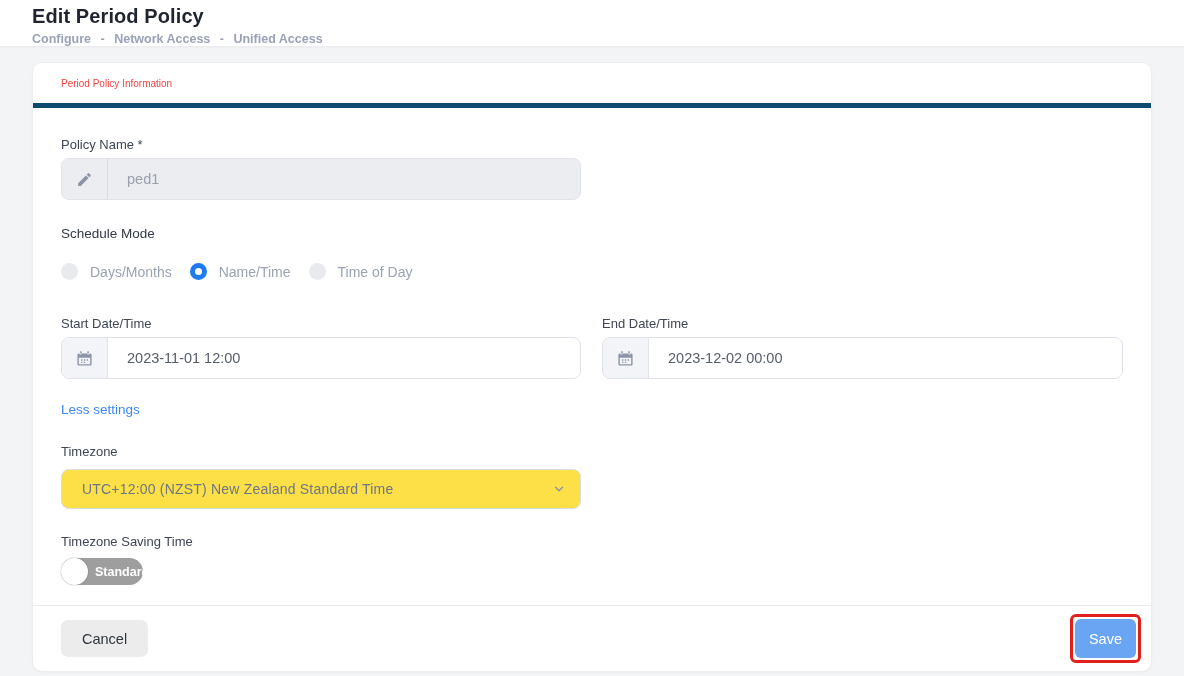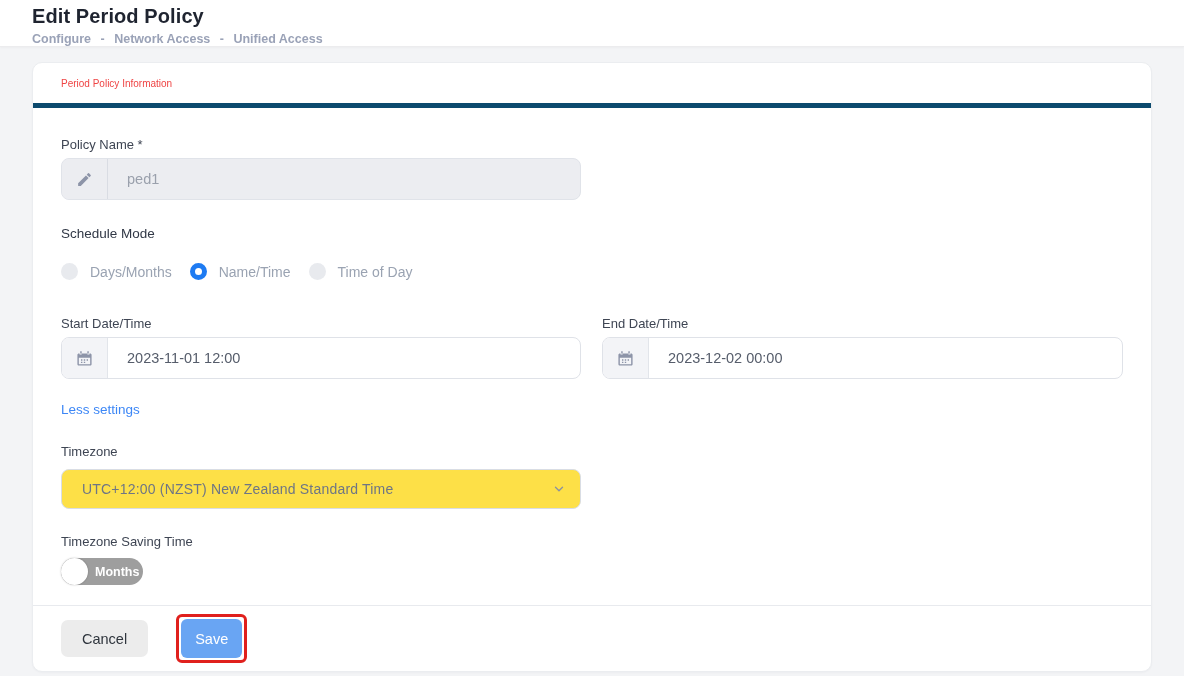--- a/index.html
+++ b/index.html
@@ -159,21 +159,21 @@
     font-size:12.5px;
     font-weight:600;
     margin-left:7px;
   }
 
   
   .card-footer {
     border-top:1px solid #e8eaee;
     padding:8px 10px 8px 28px;
     display:flex;
-    justify-content:flex-start;
+    justify-content:space-between;
     align-items:center;
     gap:28px;
   }
   .btn {
     font-family:inherit;
     font-size:14.5px;
     border:none;
     border-radius:7px;
     cursor:pointer;
   }
@@ -288,21 +288,21 @@
             </svg>
           </span>
         </div>
       </div>
 
       
       <div class="toggle-block">
         <label class="field-label">Timezone Saving Time</label>
         <div class="toggle">
           <span class="knob"></span>
-          <span class="toggle-text">Months</span>
+          <span class="toggle-text">Standard</span>
         </div>
       </div>
 
     </div>
 
     <div class="card-footer">
       <button class="btn btn-cancel">Cancel</button>
       <div class="annotation">
         <button class="btn btn-save">Save</button>
       </div>

